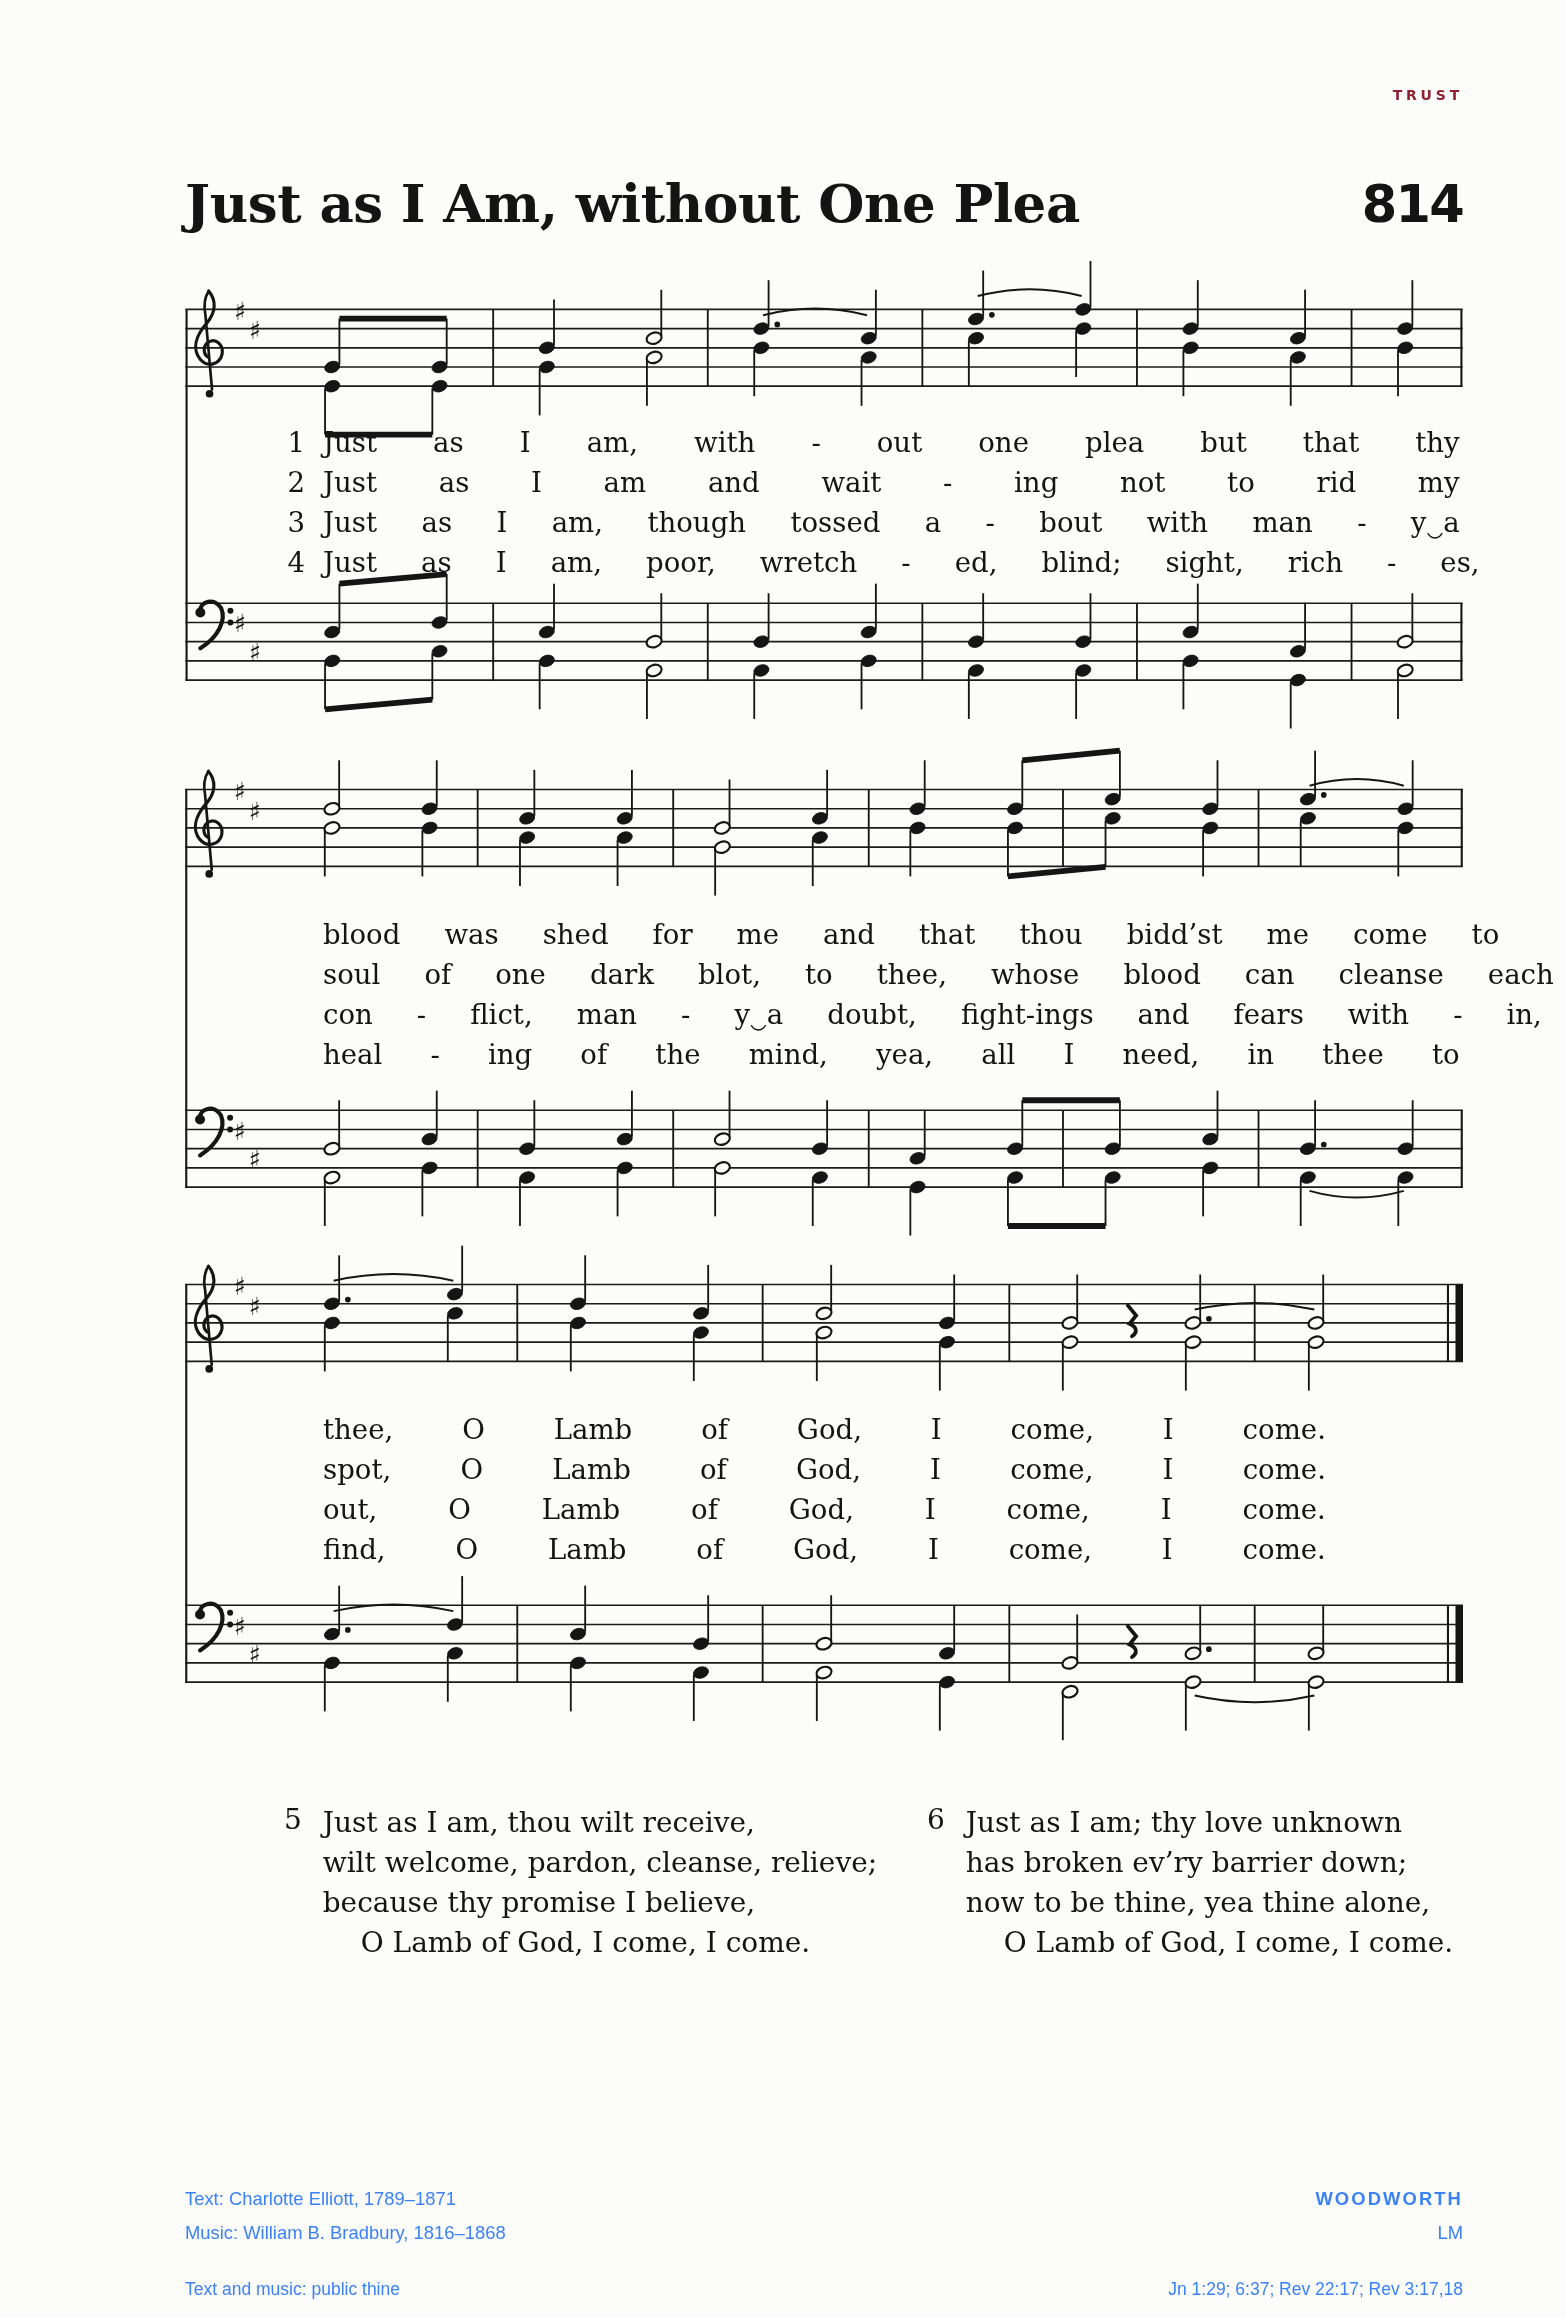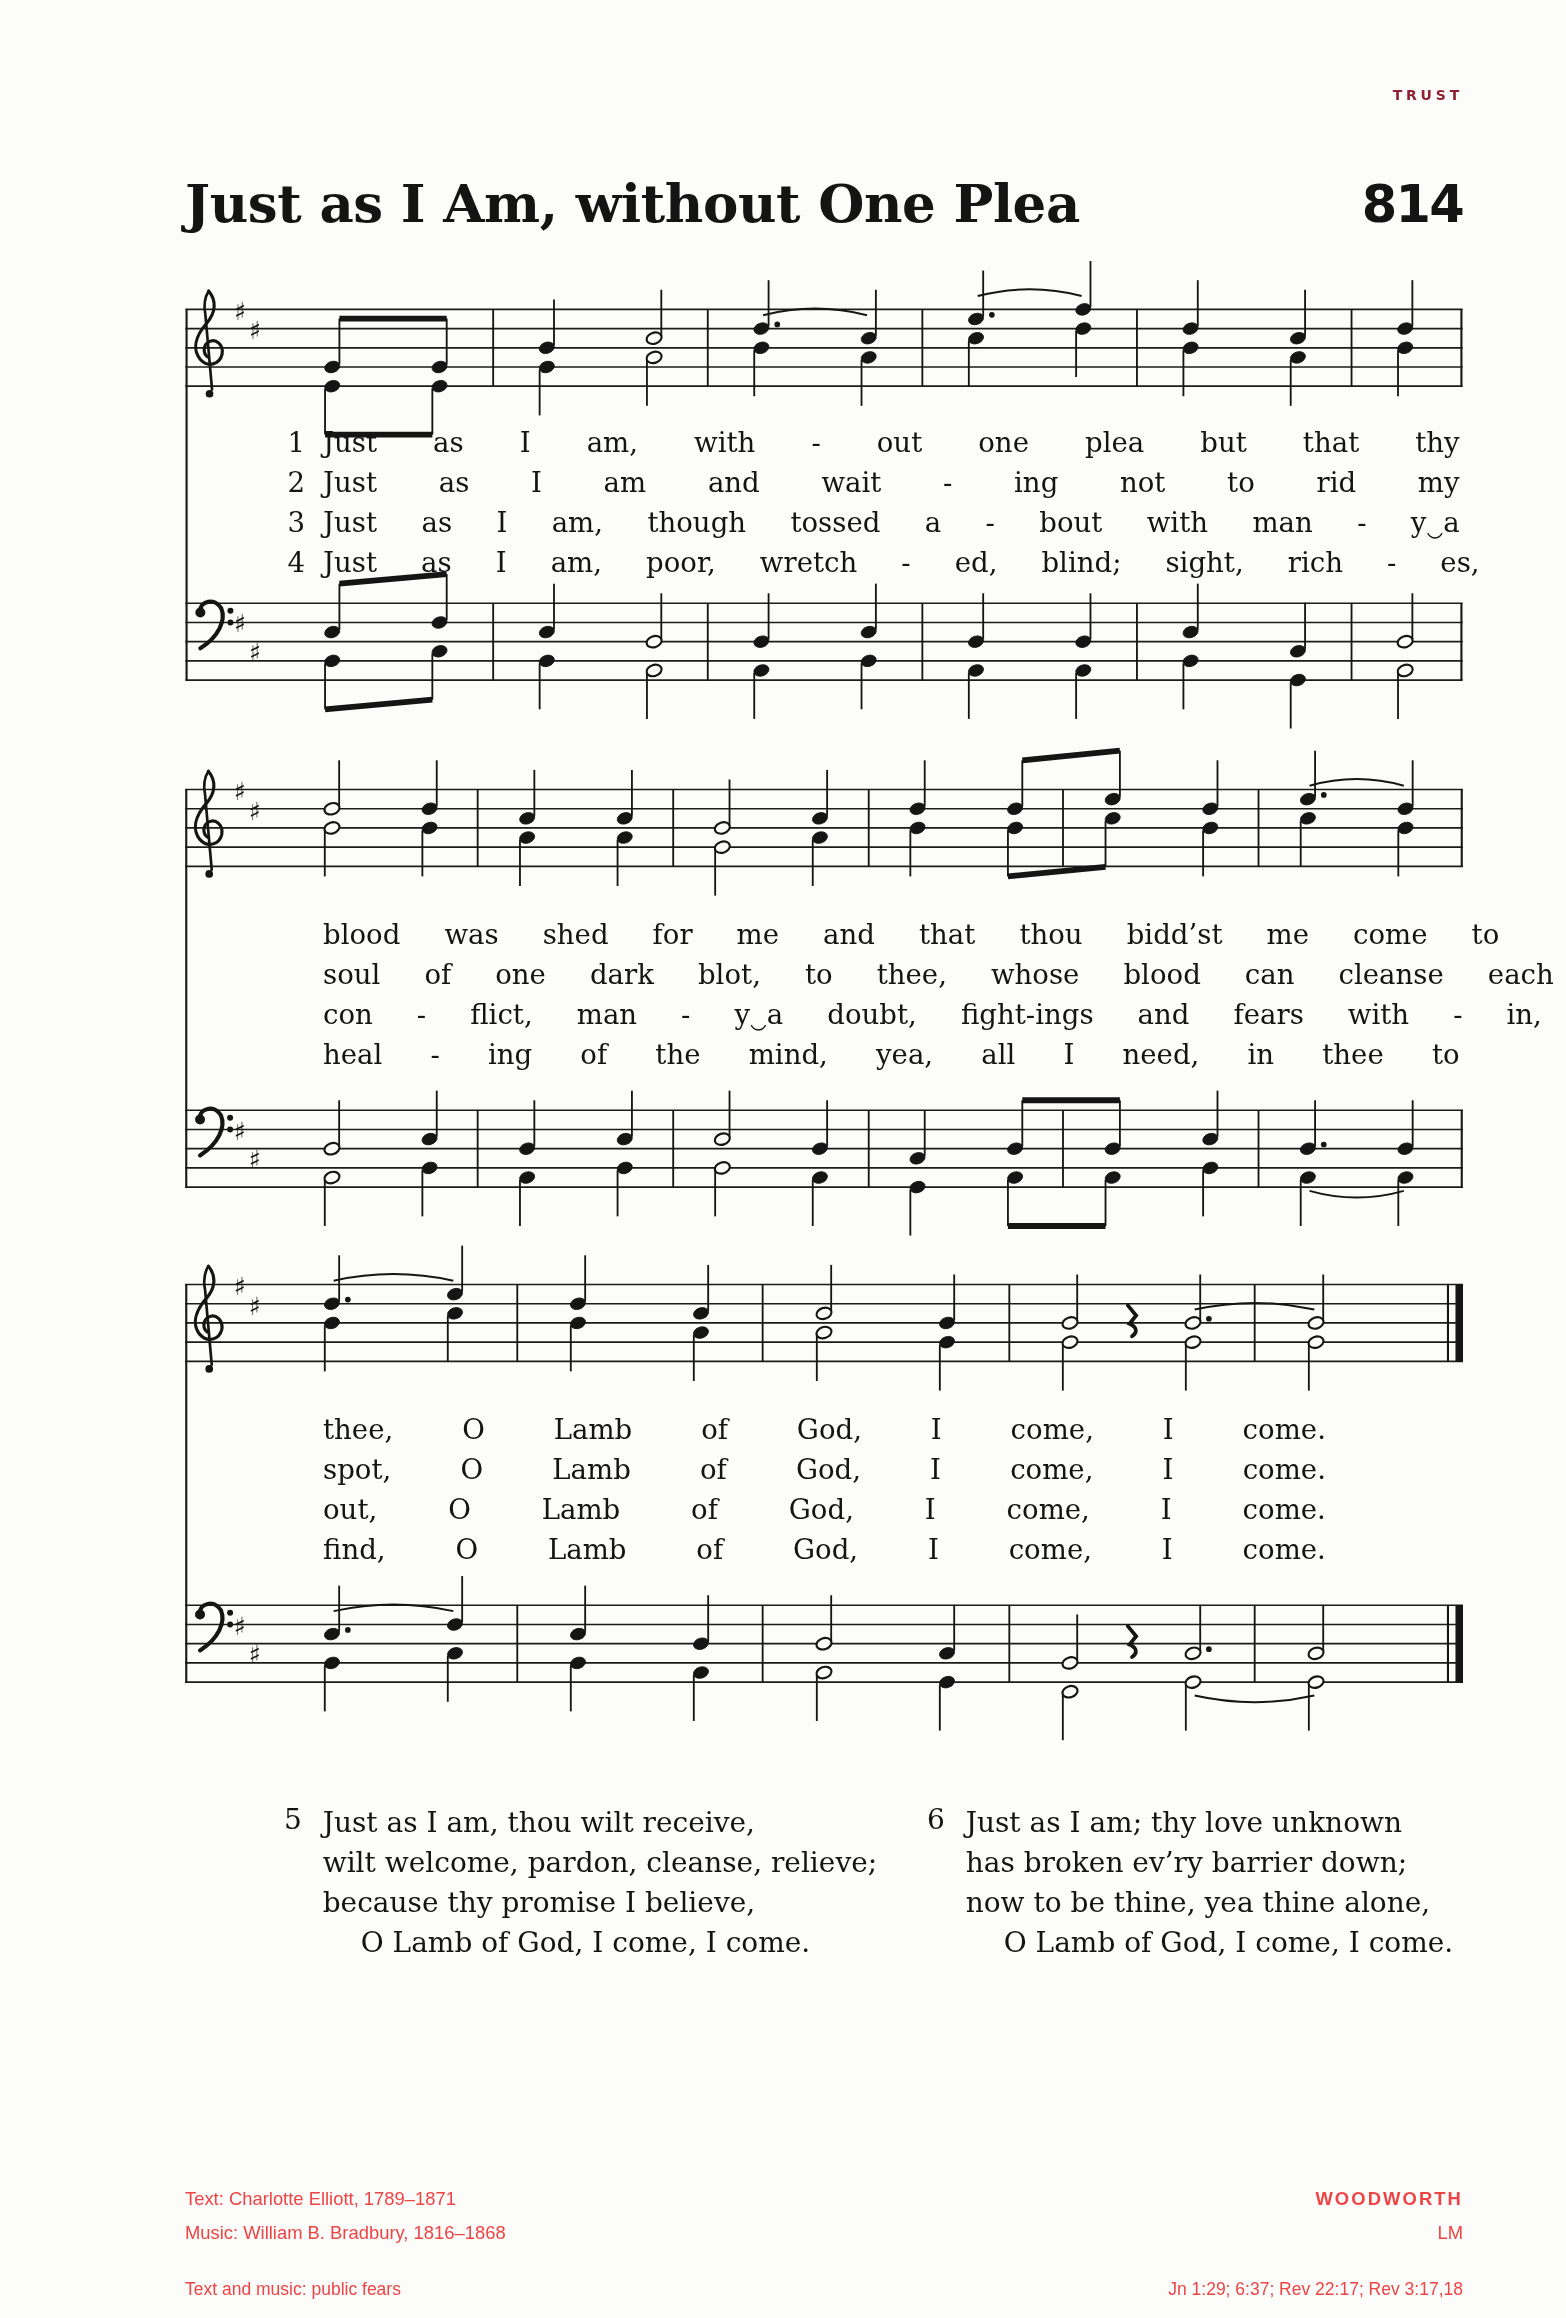--- a/index.html
+++ b/index.html
@@ -26,21 +26,21 @@
   .verses{position:absolute;top:1803px;left:185px;width:1278px;height:175px;font-size:28px;}
   .verse{position:absolute;top:0;display:flex;gap:16.7px;}
   .verse-5{left:99px;}
   .verse-6{left:742px;}
   .v-num{width:22px;}
   .v-lines div{line-height:40px;white-space:nowrap;}
   .v-lines .indent{padding-left:38px;}
 
   .footer{position:absolute;top:2182px;left:185px;width:1278px;display:flex;
           justify-content:space-between;font-family:"Liberation Sans","DejaVu Sans",sans-serif;
-          font-size:18.4px;color:#ef4444;}
+          font-size:18.4px;color:#3b82f6;}
   .footer .f-right{text-align:right;margin-left:40px;}
   .footer .row{line-height:34px;}
   .footer .f-small{margin-top:28px;font-size:17.5px;line-height:22px;}
   .tune-name{font-weight:bold;letter-spacing:2.1px;}
 </style>
 </head>
 <body>
 
 <div class="page">
 
@@ -683,21 +683,21 @@
         <div>now to be thine, yea thine alone,</div>
         <div class="indent">O Lamb of God, I come, I come.</div>
       </div>
     </div>
   </div>
 
   <div class="footer">
     <div class="f-left">
       <div class="row">Text: Charlotte Elliott, 1789–1871</div>
       <div class="row">Music: William B. Bradbury, 1816–1868</div>
-      <div class="f-small">Text and music: public fears</div>
+      <div class="f-small">Text and music: public thine</div>
     </div>
     <div class="f-right">
       <div class="row tune-name">WOODWORTH</div>
       <div class="row">LM</div>
       <div class="f-small">Jn 1:29; 6:37; Rev 22:17; Rev 3:17,18</div>
     </div>
   </div>
 
 </div>
 

